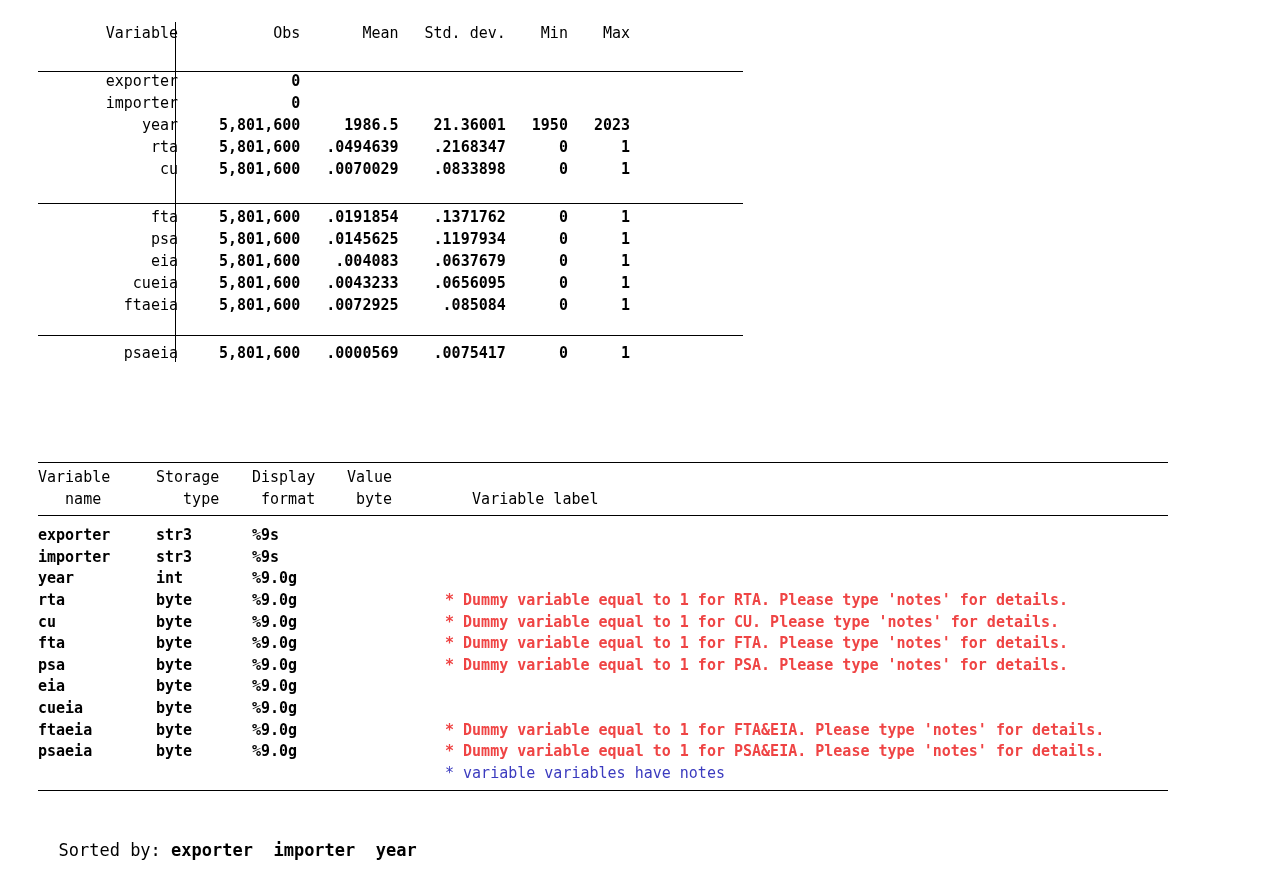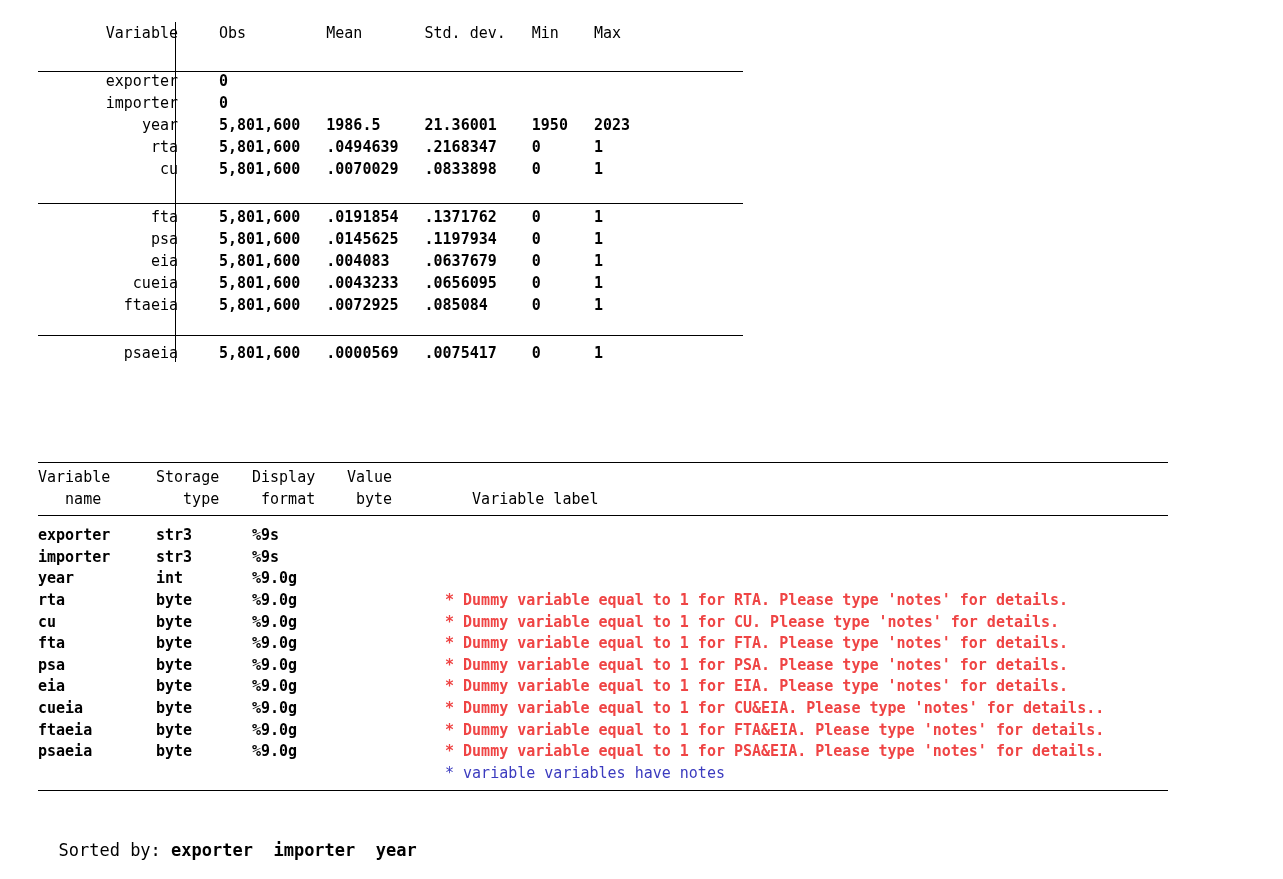--- a/index.html
+++ b/index.html
@@ -36,20 +36,21 @@
     width: 140px;
     text-align: right;
     padding-right: 14px;
     font-weight: normal;
   }
   .summarize td.sep {
     width: 1px;
     padding: 0;
   }
   .summarize td.num {
+    text-align: right;
     padding-left: 26px;
   }
   .summarize tr.hdr td {
     font-weight: normal;
   }
   .summarize tr.hdr td.varname,
   .summarize tr.hdr td.num {
     font-weight: normal;
   }
   
@@ -359,28 +360,26 @@
       <div class="c-type">byte</div>
       <div class="c-format">%9.0g</div>
       <div class="c-label"></div>
       <div class="c-vlabel">* Dummy variable equal to 1 for PSA. Please type 'notes' for details.</div>
     </div>
     <div class="drow">
       <div class="c-name">eia</div>
       <div class="c-type">byte</div>
       <div class="c-format">%9.0g</div>
       <div class="c-label"></div>
-      <div class="c-vlabel">* Dummy variable equal to 1 for EIA. Please type 'notes' for details.</div>
     </div>
     <div class="drow">
       <div class="c-name">cueia</div>
       <div class="c-type">byte</div>
       <div class="c-format">%9.0g</div>
       <div class="c-label"></div>
-      <div class="c-vlabel">* Dummy variable equal to 1 for CU&amp;EIA. Please type 'notes' for details..</div>
     </div>
     <div class="drow">
       <div class="c-name">ftaeia</div>
       <div class="c-type">byte</div>
       <div class="c-format">%9.0g</div>
       <div class="c-label"></div>
       <div class="c-vlabel">* Dummy variable equal to 1 for FTA&amp;EIA. Please type 'notes' for details.</div>
     </div>
     <div class="drow">
       <div class="c-name">psaeia</div>

